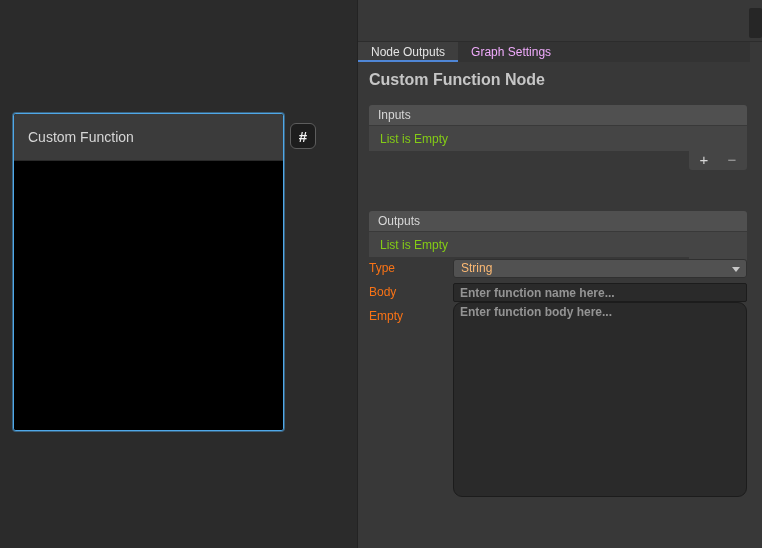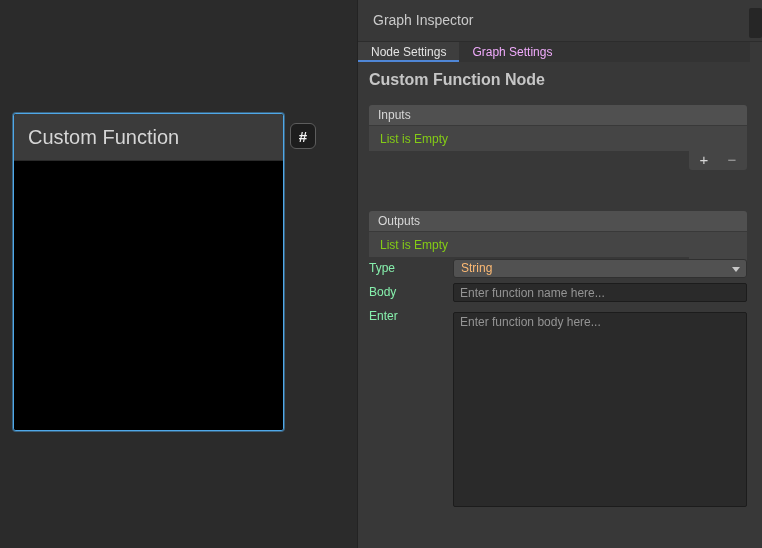--- a/index.html
+++ b/index.html
@@ -16,21 +16,21 @@
   .node {
     position:absolute; left:13px; top:113px; width:271px; height:318px;
     background:#000; border-radius:3px;
     border:1px solid #4fa8e8;
     box-shadow:0 0 0 1px rgba(79,168,232,0.45);
     overflow:hidden;
   }
   .node-header {
     height:47px; background:#3b3b3b; border-bottom:1px solid #2a2a2a;
     line-height:47px; padding-left:14px;
-    font-size:20px; color:#d6d6d6;
+    font-size:14px; color:#d6d6d6;
   }
   .node-body { position:absolute; top:48px; left:0; right:0; bottom:0; background:#000; }
   .hash-badge {
     position:absolute; left:290px; top:123px; width:26px; height:26px;
     background:#1d1d1d; border:1px solid #5d5d5d; border-radius:6px;
     color:#f2f2f2; font-size:15px; font-weight:bold;
     display:flex; align-items:center; justify-content:center;
   }
 
   
@@ -84,60 +84,59 @@
     background:#454545; border-radius:0 0 3px 3px;
     display:flex; align-items:center; justify-content:center; gap:4px;
   }
   .rlist-btn {
     width:24px; height:17px; line-height:16px; text-align:center;
     font-size:15px; color:#d8d8d8; cursor:default;
   }
   .rlist-btn.minus { color:#a6a6a6; }
 
   
-  .field-label { position:absolute; left:11px; font-size:12px; color:#86efac; }
+  .field-label { position:absolute; left:11px; font-size:12px; color:#f97316; }
   .dropdown {
     position:absolute; left:95px; width:294px; height:19px;
     background:#515151; border:1px solid #303030; border-radius:3px;
     line-height:17px; padding-left:7px; color:#fdba74; font-size:12px;
   }
   .chevron {
     position:absolute; right:6px; top:7px;
     width:0; height:0;
     border-left:4px solid transparent; border-right:4px solid transparent;
     border-top:5px solid #c8c8c8;
   }
   input.txt, textarea.txt {
     position:absolute; left:95px; width:294px;
     background:#2a2a2a; border:1px solid #1c1c1c; border-radius:2px;
     color:#d8d8d8; font-family:"Liberation Sans", sans-serif; font-size:12px;
-    padding:2px 6px; outline:none; resize:none;
+    padding:2px 6px; outline:none; resize:none;font-weight:bold;
   }
   input.txt::placeholder, textarea.txt::placeholder { color:#949494; opacity:1; }
 </style>
 </head>
 <body>
 
 <div class="stage">
 
   <div class="node">
     <div class="node-header">Custom Function</div>
     <div class="node-body"></div>
   </div>
   <div class="hash-badge">
     <span>#</span>
   </div>
 
   <div class="panel">
-    <div class="panel-title">Graph Inspector</div>
     <div class="panel-header-line"></div>
     <div class="scroll-thumb"></div>
 
     <div class="tabbar">
-      <div class="tab active">Node Settings</div>
+      <div class="tab active">Node Outputs</div>
       <div class="tab">Graph Settings</div>
     </div>
 
     <div class="section-heading">Custom Function Node</div>
 
     <div class="rlist" style="top:105px;">
       <div class="rlist-header">Inputs</div>
       <div class="rlist-row">List is Empty</div>
       <div class="rlist-footer">
         <div class="rlist-btn">+</div>
@@ -156,17 +155,17 @@
 
     <div class="field-label" style="top:261px;">Type</div>
     <div class="dropdown" style="top:259px;">
       <span>String</span>
       <span class="chevron"></span>
     </div>
 
     <div class="field-label" style="top:285px;">Body</div>
     <input class="txt" style="top: 283px; height: 19px;" type="text" placeholder="Enter function name here...">
 
-    <div class="field-label" style="top:309px;">Enter</div>
-    <textarea class="txt" style="top: 312px; height: 195px;" placeholder="Enter function body here..."></textarea>
+    <div class="field-label" style="top:309px;">Empty</div>
+    <textarea class="txt" style="top: 302px; height: 195px; border-radius: 9px;" placeholder="Enter function body here..."></textarea>
   </div>
 
 </div>
 
 </body></html>

